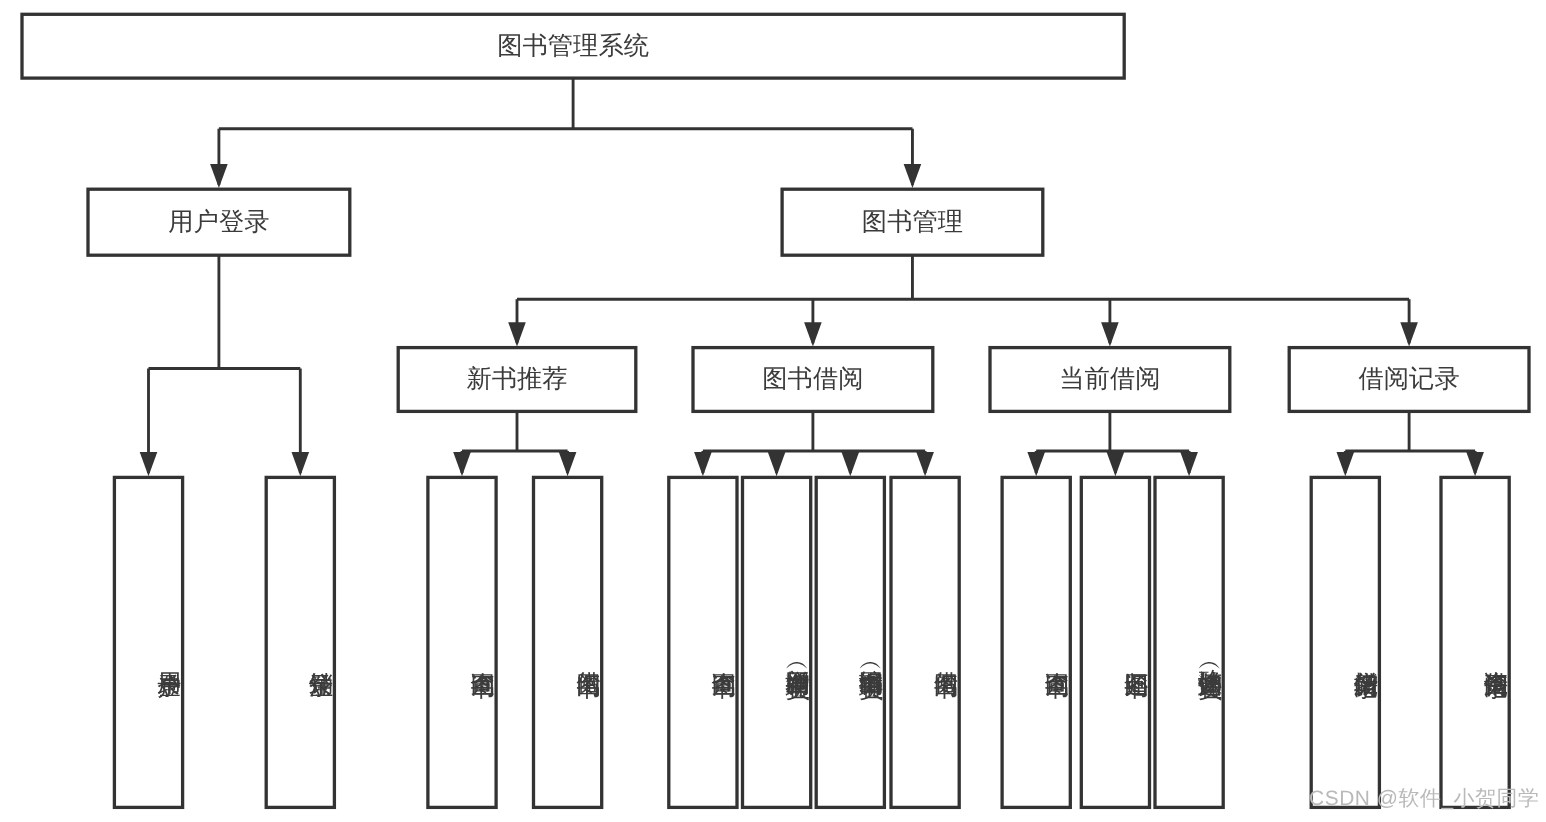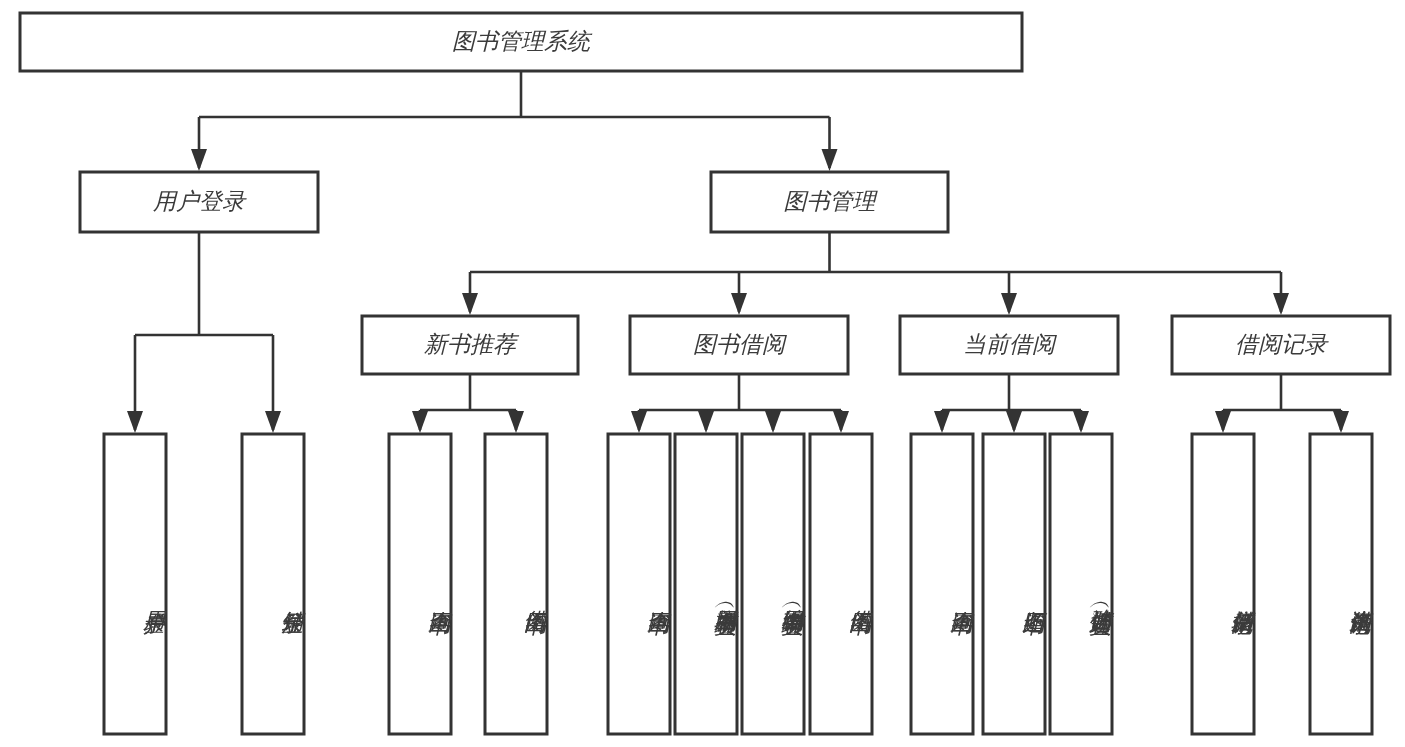--- a/index.html
+++ b/index.html
@@ -11,21 +11,20 @@
     width: 1405px;
     height: 747px;
     font-family: "Liberation Sans", "DejaVu Sans", sans-serif;
     overflow: hidden;
   }
   #diagram-root {
     position: relative;
     width: 1119px;
     height: 747px;
     background: #ffffff;
-    font-style: italic;
   }
   svg#tree-svg {
     position: absolute;
     left: 0;
     top: 0;
     width: 1405px;
     height: 747px;
     display: block;
   }
   .node-box {
@@ -179,14 +178,15 @@
       <div class="node-label-v" style="left: 675px; top: 460px; width: 62px; height: 270px;">新增图书（管理员）</div>
       <div class="node-label-v" style="left: 742px; top: 460px; width: 62px; height: 270px;">编辑图书（管理员）</div>
       <div class="node-label-v" style="left: 810px; top: 460px; width: 62px; height: 270px;">借阅图书</div>
       <div class="node-label-v" style="left: 911px; top: 460px; width: 62px; height: 270px;">查询图书</div>
       <div class="node-label-v" style="left: 983px; top: 460px; width: 62px; height: 270px;">归还图书</div>
       <div class="node-label-v" style="left: 1050px; top: 460px; width: 62px; height: 270px;">确认归还（管理员）</div>
       <div class="node-label-v" style="left: 1192px; top: 460px; width: 62px; height: 270px;">新增借阅记录</div>
       <div class="node-label-v" style="left: 1310px; top: 460px; width: 62px; height: 270px;">查询借阅记录</div>
     </div>
 
+  <div class="watermark">CSDN @软件_小贺同学</div>
 
 </div>
 
 </body></html>

